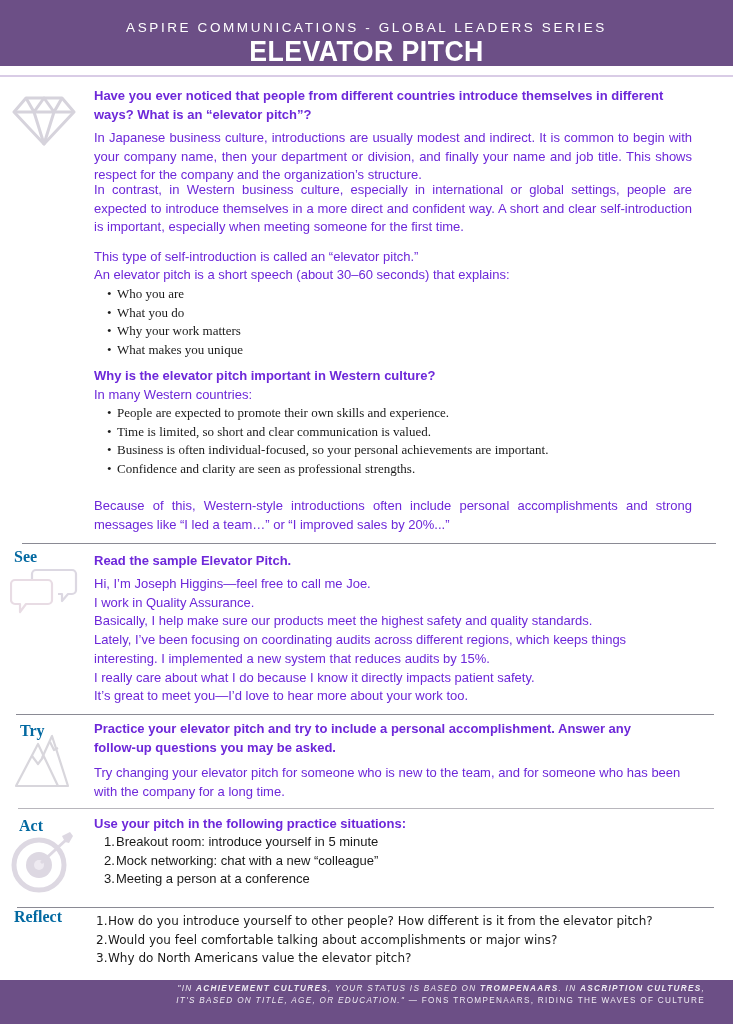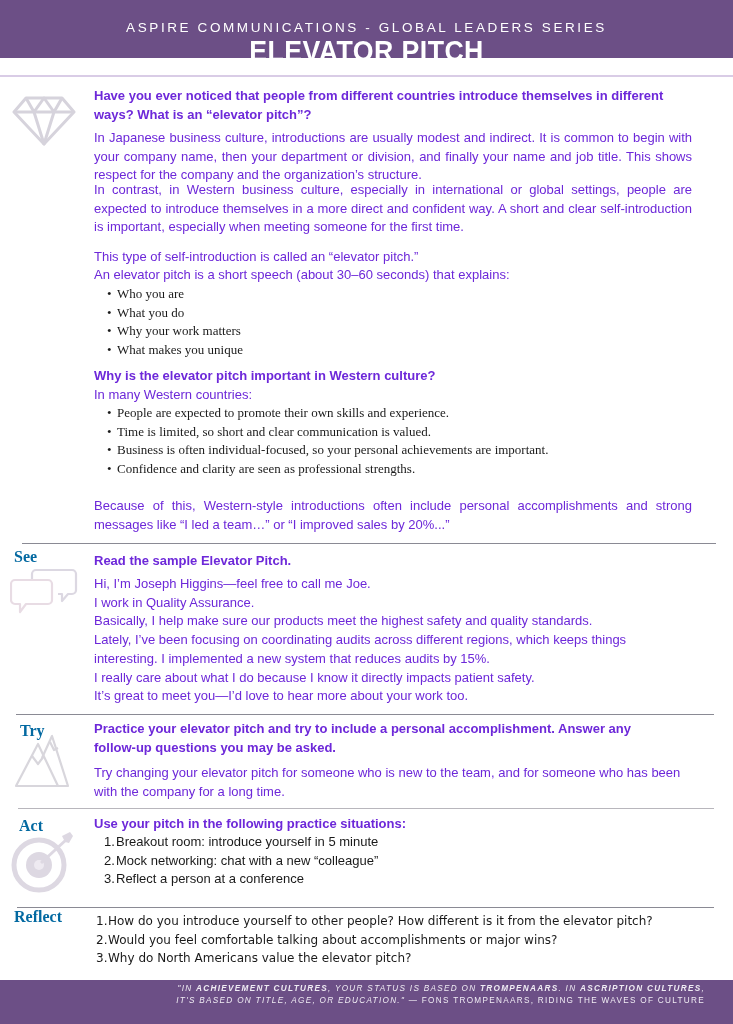--- a/index.html
+++ b/index.html
@@ -1,19 +1,19 @@
 <!DOCTYPE html>
 <html><head>
 <meta charset="utf-8">
 <style>
   * { box-sizing: border-box; margin: 0; padding: 0; }
   html, body { width: 733px; height: 1024px; background: #ffffff; overflow: hidden; }
   body { position: relative; font-family: "Liberation Sans", sans-serif; color: #1a1a1a; }
 
-  .header { position: absolute; left: 0; top: 0; width: 733px; height: 58px; background: #6c4f86; text-align: center; color: #fff; }
+  .header { position: absolute; left: 0; top: 0; width: 733px; height: 66px; background: #6c4f86; text-align: center; color: #fff; }
   .header .series { position: absolute; left: 0; right: 0; top: 20px; font-size: 13.5px; letter-spacing: 2.6px; font-family: "Liberation Sans", sans-serif; }
   .header .title { position: absolute; left: 0; right: 0; top: 35px; font-size: 29px; font-weight: bold; letter-spacing: 0.5px; font-family: "Liberation Sans", sans-serif; transform: scaleX(0.92); }
   .header-rule { position: absolute; left: 0; top: 75px; width: 733px; height: 2px; background: #d9cce6; }
 
   .text { position: absolute; left: 94px; width: 598px; font-size: 13px; line-height: 18.7px; color: #6d28d9; }
   .text.bold { font-weight: bold; }
   .justify { text-align: justify; }
   .bullets { position: absolute; left: 107px; font-size: 13px; line-height: 18.7px; }
   .bullets li { list-style: none; position: relative; padding-left: 10px; font-family: Liberation Serif, serif; }
   .bullets li::before { content: "\2022"; position: absolute; left: 0; top: 0; }
@@ -115,21 +115,21 @@
     <circle cx="29" cy="35" r="13" fill="#ddd8e2"></circle>
     <circle cx="29" cy="35" r="5" fill="#eeeaf1"></circle>
     <line x1="31" y1="33" x2="57" y2="9" stroke="#ddd8e2" stroke-width="3"></line>
     <polygon points="52,6 60,2 63,6 59,13 55,12" fill="#ddd8e2"></polygon>
   </svg>
 </div>
 <div class="text bold" style="top:815px;">Use your pitch in the following practice situations:</div>
 <div class="olist" style="left:104px; top:833px;">
   <div><span class="n">1.</span><span>Breakout room: introduce yourself in 5 minute</span></div>
   <div><span class="n">2.</span><span>Mock networking: chat with a new “colleague”</span></div>
-  <div><span class="n">3.</span><span>Reflect a person at a conference</span></div>
+  <div><span class="n">3.</span><span>Meeting a person at a conference</span></div>
 </div>
 
 <div class="rule" style="left:17px; top:907px; width:697px;"></div>
 
 <div class="label" style="left:14px; top:908px;">Reflect</div>
 <div class="olist dv" style="left:96px; top:912px;">
   <div><span class="n">1.</span><span>How do you introduce yourself to other people? How different is it from the elevator pitch?</span></div>
   <div><span class="n">2.</span><span>Would you feel comfortable talking about accomplishments or major wins?</span></div>
   <div><span class="n">3.</span><span>Why do North Americans value the elevator pitch?</span></div>
 </div>

